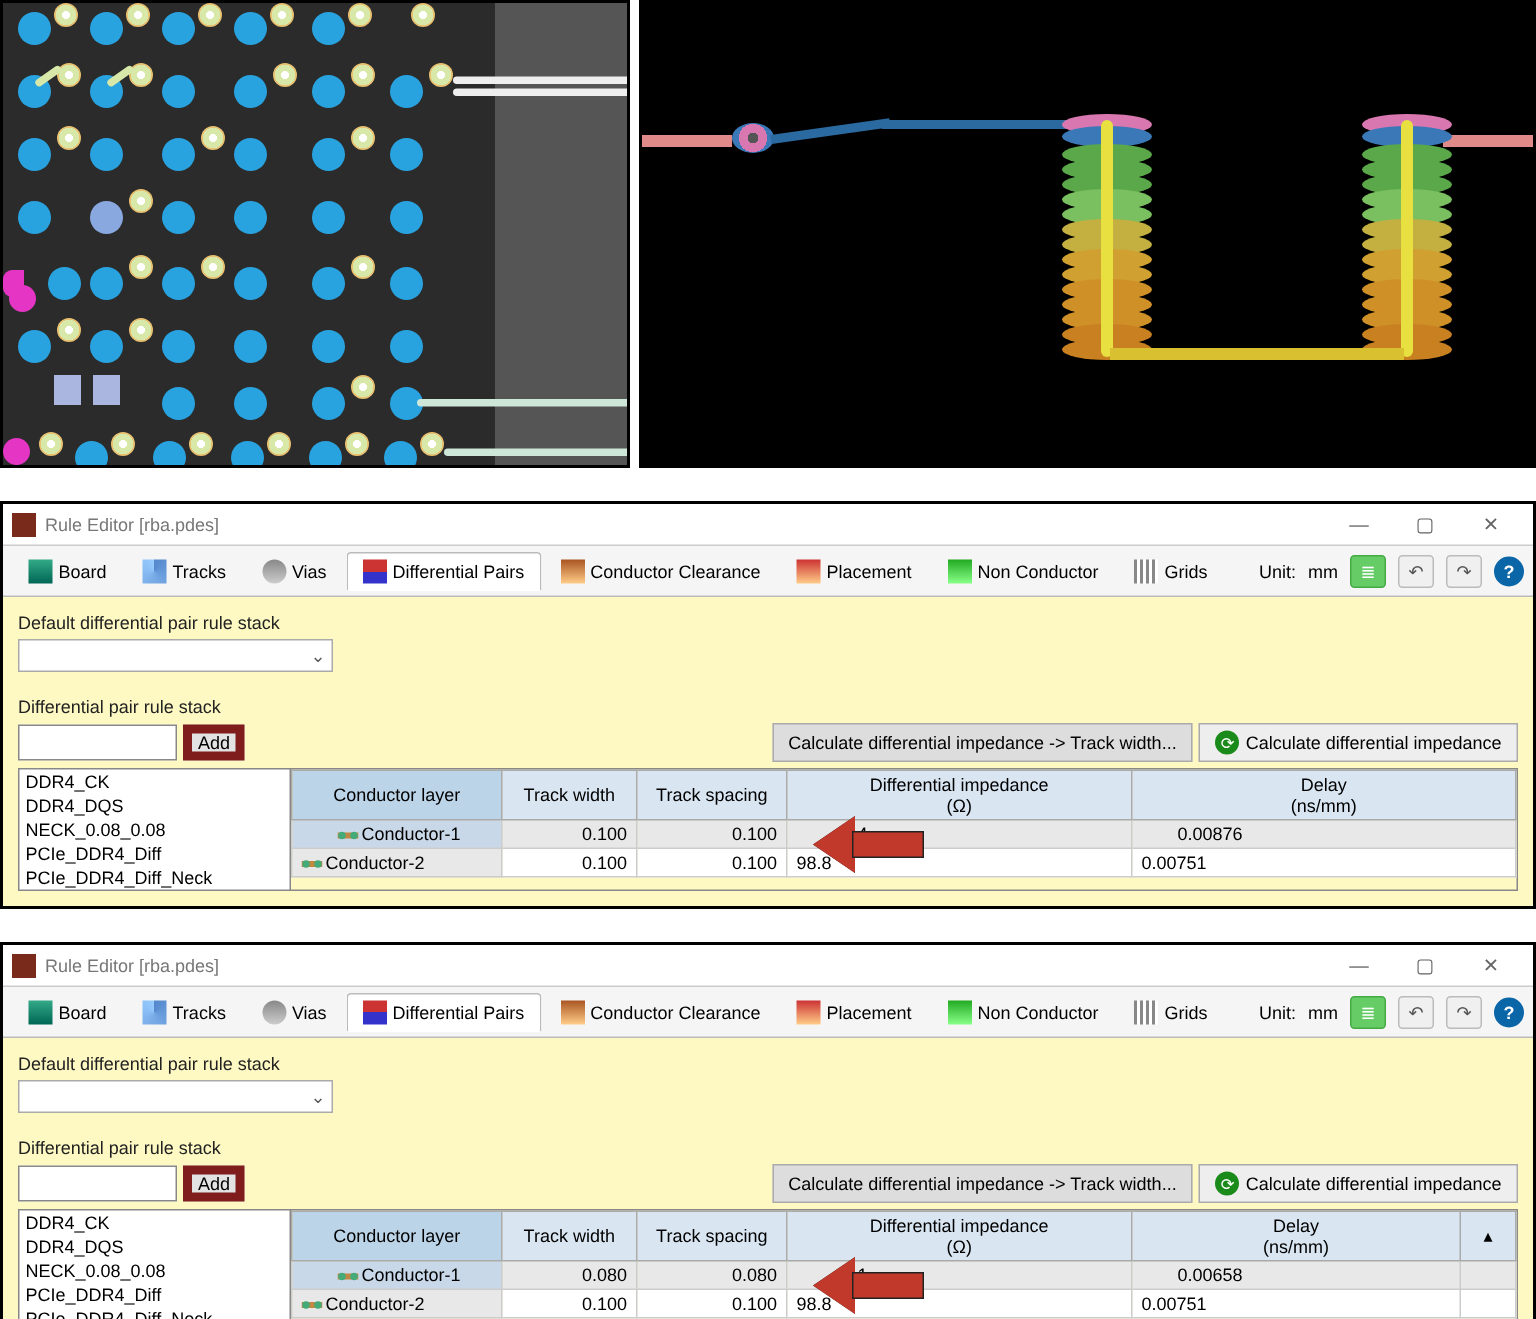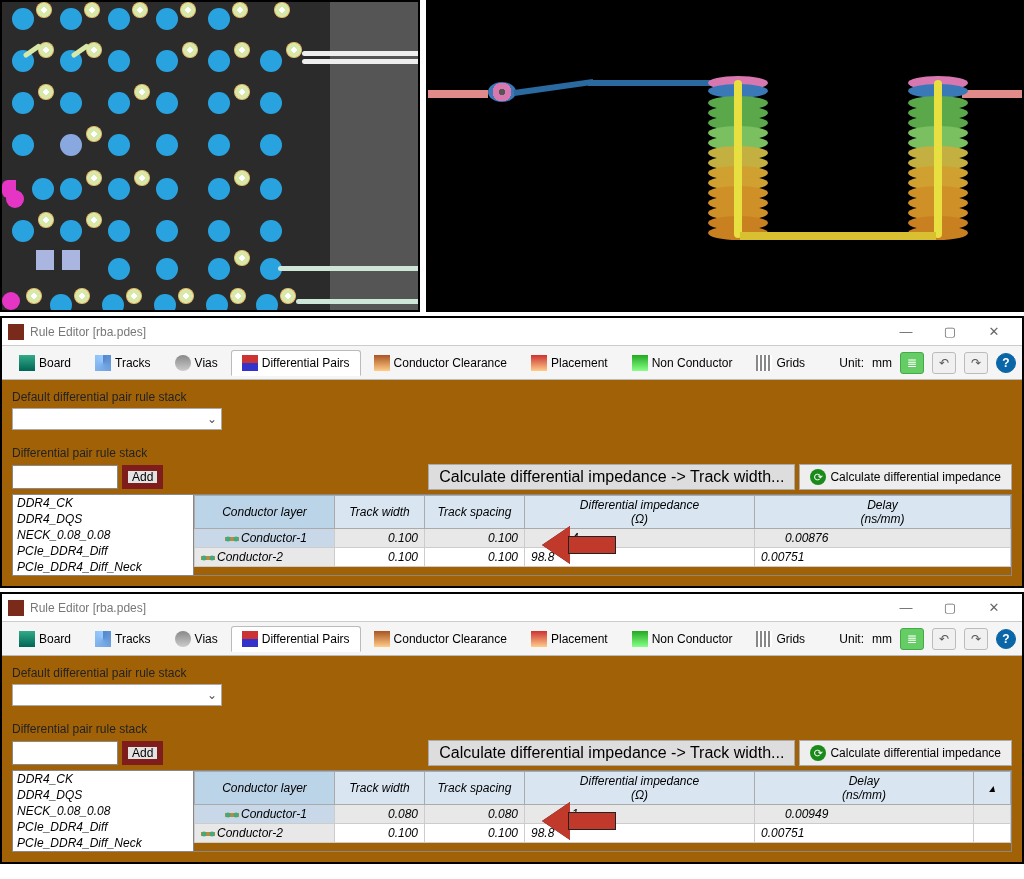--- a/index.html
+++ b/index.html
@@ -1,45 +1,45 @@
 <!DOCTYPE html>
 <html><head>
 <meta charset="utf-8">
 <style>
   * { box-sizing: border-box; margin: 0; padding: 0; font-family: "Segoe UI", Tahoma, sans-serif; }
   body { background: #fff; width: 1024px; }
   .top-row { display: flex; gap: 6px; padding: 0; }
   .pcb-view { width: 420px; height: 312px; background: #555; border: 2px solid #000; position: relative; overflow: hidden; }
   .pcb-view .dark-zone { position:absolute; left:0; top:0; bottom:0; width:328px; background:#2b2b2b; }
   .cross-view { flex:1; height:312px; background:#000; border:2px solid #000; position:relative; overflow:hidden; }
-  .win { border:2px solid #000; margin-top:4px; background:#a16207; }
+  .win { border:2px solid #000; margin-top:22px; background:#fef9c3; }
   .titlebar { height:28px; display:flex; align-items:center; padding:0 6px; background:#fff; border-bottom:1px solid #ccc; color:#777; font-size:12px; }
   .titlebar .app-icon { width:16px;height:16px;background:#7a2a1a;margin-right:6px; }
   .titlebar .spacer { flex:1; }
   .winbtns { display:flex; gap:0; }
   .winbtn { width:44px; height:26px; display:flex; align-items:center; justify-content:center; color:#666; font-size:13px; }
   .toolbar { height:34px; display:flex; align-items:center; gap:2px; padding:2px 6px; background:#f5f5f5; border-bottom:1px solid #bbb; font-size:12px; }
   .tab { display:flex; align-items:center; gap:4px; padding:4px 10px; border:1px solid transparent; border-radius:3px 3px 0 0; cursor:pointer; }
   .tab.active { background:#fff; border-color:#bbb; border-bottom-color:#fff; }
   .tab .ico { width:16px; height:16px; display:inline-block; }
   .unit-blk { margin-left:auto; display:flex; align-items:center; gap:8px; font-size:12px; }
   .ib { width:24px;height:22px;border:1px solid #bbb;border-radius:3px;background:#f0f0f0;display:flex;align-items:center;justify-content:center;font-size:12px;color:#555; }
   .ib.green { background:#6c6; border-color:#4a4; color:#fff; }
   .ib.help { background:#0b66a8;color:#fff;border-color:#0b66a8;border-radius:50%;width:20px;height:20px;font-weight:bold; }
   .panel-body { padding:8px 10px 10px 10px; font-size:12px; }
   .lbl { font-size:12px; color:#222; margin:2px 0 4px 0; }
   .combo { width:210px; height:22px; border:1px solid #aaa; background:#fff; display:flex; align-items:center; justify-content:flex-end; padding:0 4px; color:#555; }
   .row-add { display:flex; gap:4px; align-items:center; }
   .smallinput { width:106px; height:24px; border:1px solid #888; background:#fff; }
   .btn { height:24px; padding:0 4px; background:#e3e3e3; border:6px solid #7f1d1d; font-size:12px; display:flex; align-items:center; cursor:pointer; }
   .calc-row { display:flex; gap:4px; align-items:center; }
-  .btn-long { height:26px; background:#ddd; border:1px solid #aaa; font-size:16px; padding:0 10px; display:flex; align-items:center; cursor:pointer; }
+  .btn-long { height:26px; background:#ddd; border:1px solid #aaa; font-size:12px; padding:0 10px; display:flex; align-items:center; cursor:pointer; }
   .btn-green { height:26px; background:#eee; border:1px solid #aaa; font-size:12px; padding:0 10px; display:flex; align-items:center; gap:4px; cursor:pointer; }
   .btn-green .g { width:16px;height:16px;background:#1a8a1a;border-radius:50%;display:flex;align-items:center;justify-content:center;color:#fff;font-size:11px; }
-  .main-grid { display:flex; margin-top:4px;font-style:italic; }
+  .main-grid { display:flex; margin-top:4px; }
   .stacklist { width:182px; border:1px solid #888; background:#fff; font-size:12px; }
   .stacklist div { padding:1px 4px; white-space:nowrap; overflow:hidden; text-overflow:ellipsis; height:16px; line-height:14px; }
   .table-wrap { flex:1; border:1px solid #888; border-left:none; position:relative; }
   table { border-collapse:collapse; width:100%; font-size:12px; }
   th { background:#d9e6f2; border:1px solid #aaa; font-weight:normal; padding:2px 6px; text-align:center; height:30px; }
   th.first { background:#bcd4e8; }
   td { border:1px solid #ccc; padding:2px 6px; height:18px; }
   tr.r1 td { background:#e8e8e8;padding-left:30px; }
   tr.r0 td { background:#fff; }
   tr.r1 td:first-child { background:#c8d8e8; }
@@ -434,21 +434,21 @@
           <tbody id="tb2">
               <tr class="r1">
                 <td><svg class="cond-ico" viewBox="0 0 14 10">
                     <rect x="0" y="3" width="14" height="4" fill="#c08840"></rect>
                     <circle cx="3" cy="5" r="2.5" fill="#4a7"></circle>
                     <circle cx="11" cy="5" r="2.5" fill="#4a7"></circle>
                   </svg>Conductor-1</td>
                 <td class="num">0.080</td>
                 <td class="num">0.080</td>
                 <td style="text-align:left">43.1</td>
-                <td style="text-align:left">0.00949</td>
+                <td style="text-align:left">0.00658</td>
                 <td></td>
               </tr>
               <tr class="r0">
                 <td><svg class="cond-ico" viewBox="0 0 14 10">
                     <rect x="0" y="3" width="14" height="4" fill="#c08840"></rect>
                     <circle cx="3" cy="5" r="2.5" fill="#4a7"></circle>
                     <circle cx="11" cy="5" r="2.5" fill="#4a7"></circle>
                   </svg>Conductor-2</td>
                 <td class="num">0.100</td>
                 <td class="num">0.100</td>

